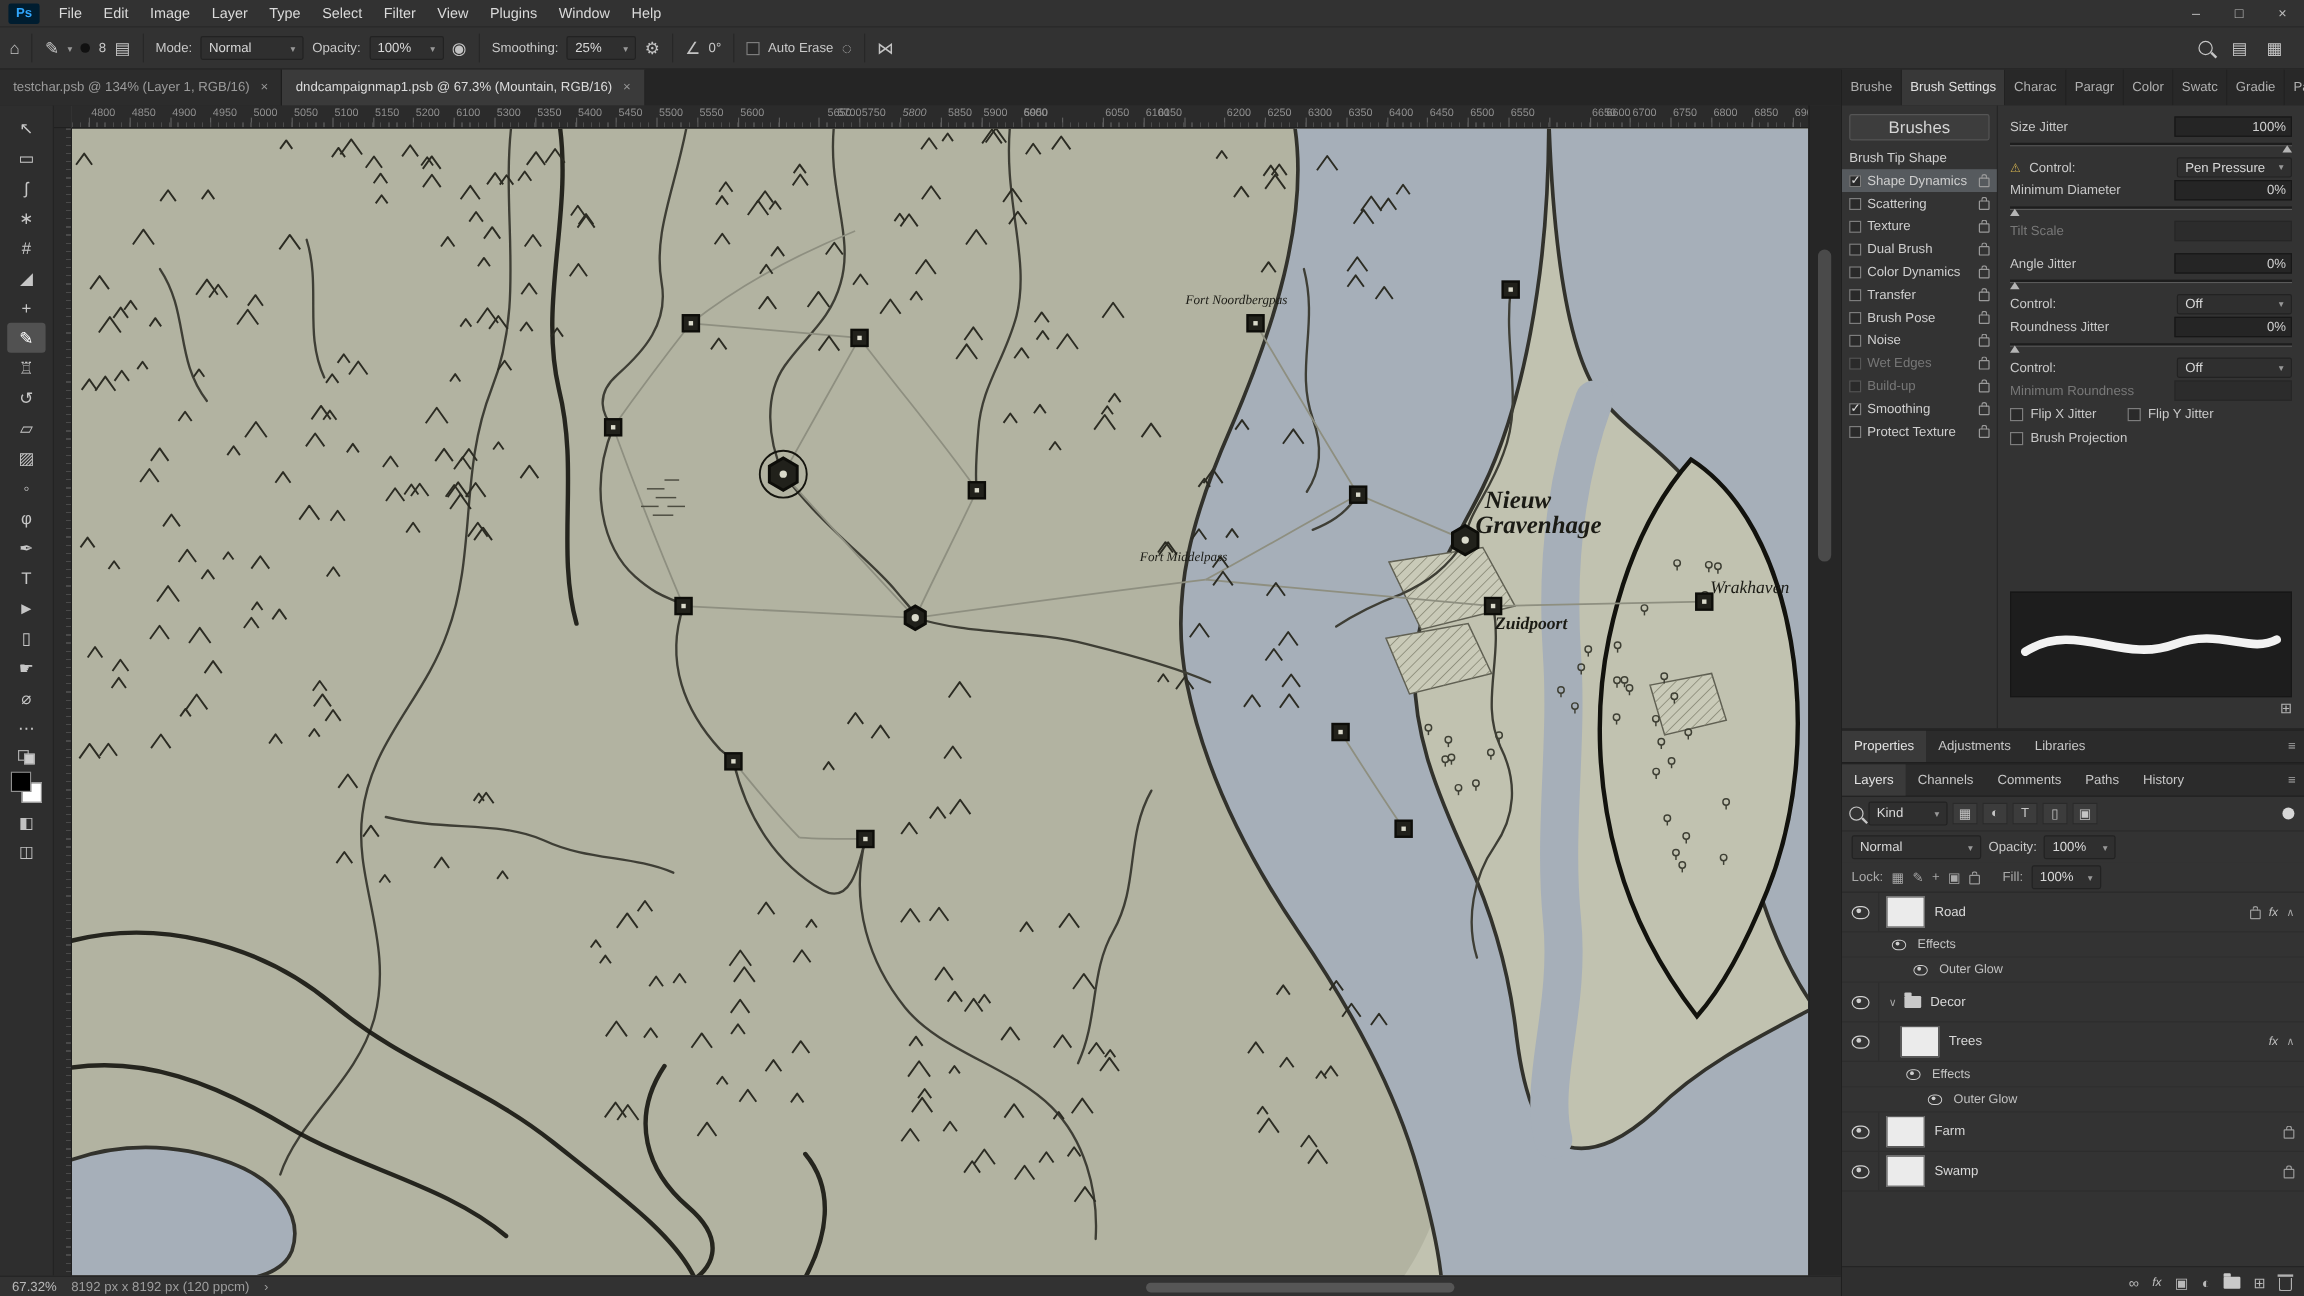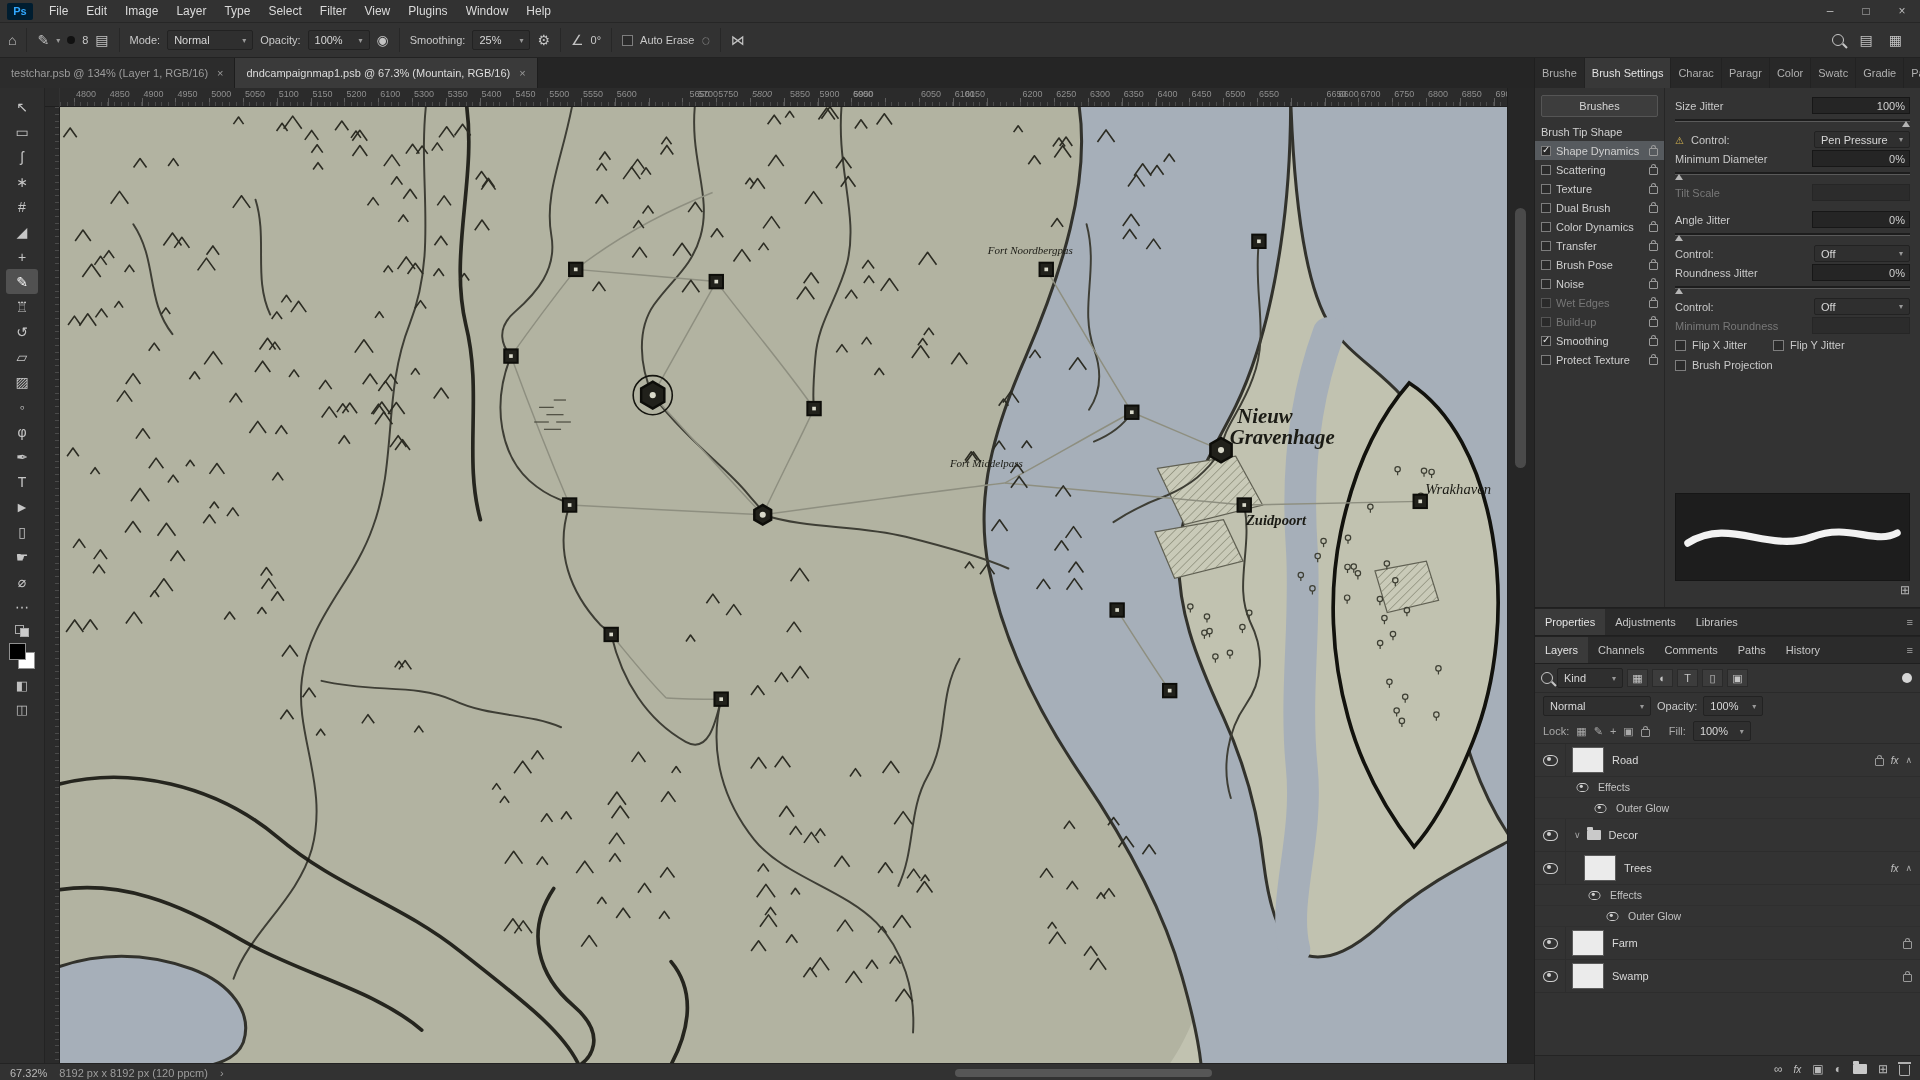--- a/index.html
+++ b/index.html
@@ -71,21 +71,21 @@
   
   .panelcol{width:385px;background:#323232;border-left:1px solid #1f1f1f;display:flex;flex-direction:column}
   .ptabs{height:30px;background:#282828;display:flex;align-items:stretch;font-size:11px;color:#b0b0b0;
          overflow:hidden;white-space:nowrap}
   .ptab{padding:0 7px;display:flex;align-items:center;border-right:1px solid #222}
   .ptab.active{background:#383838;color:#e2e2e2}
   
   .bs-body{display:flex;height:519px;background:#333;border-bottom:1px solid #1f1f1f}
   .bs-left{width:130px;border-right:1px solid #262626;padding-top:4px;box-sizing:border-box}
   .brushes-btn{margin:3px 6px 6px;border:1px solid #555;background:#3d3d3d;height:20px;display:flex;align-items:center;
-               justify-content:center;font-size:11px;color:#d5d5d5;border-radius:2px}
+               justify-content:center;font-size:14px;color:#d5d5d5;border-radius:2px}
   .bs-tip{padding:3px 6px;font-size:11px;color:#d0d0d0}
   .bs-row{height:19px;display:flex;align-items:center;gap:5px;padding:0 6px;font-size:11px;color:#cfcfcf}
   .bs-row.active{background:#565a5e}
   .bs-row.disabled{color:#777}
   .bs-row .cb{width:10px;height:10px}
   .lockicon{width:7px;height:6px;border:1px solid #9a9a9a;border-radius:1px;position:relative;margin-top:3px;display:inline-block}
   .lockicon::before{content:"";position:absolute;left:1px;top:-4px;width:3px;height:3px;border:1px solid #9a9a9a;
                     border-bottom:none;border-radius:3px 3px 0 0}
   .bs-lock{margin-left:auto}
   .bs-right{flex:1;padding:8px 10px;font-size:11px;display:flex;flex-direction:column;min-width:0}

